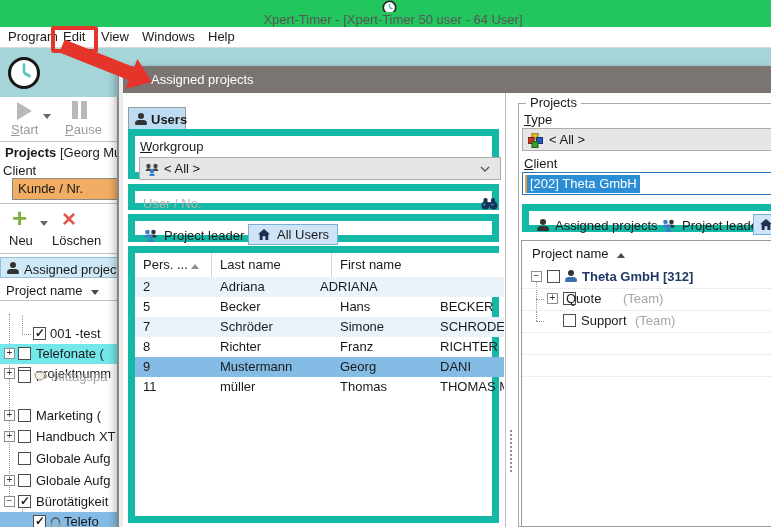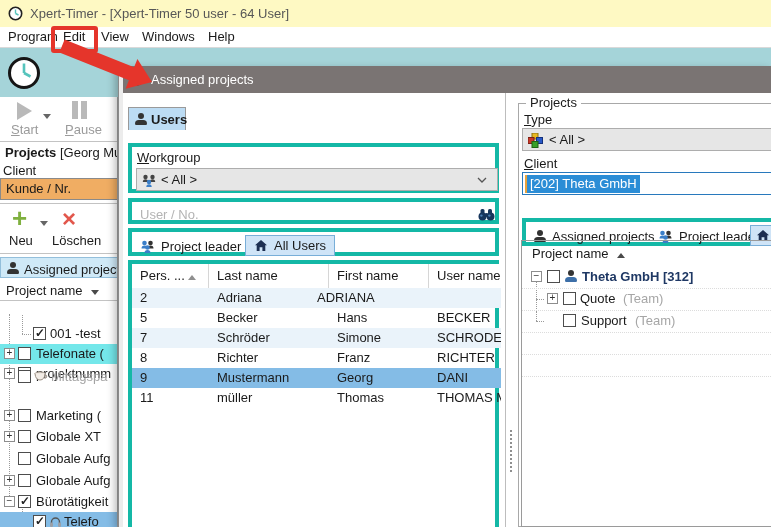--- a/index.html
+++ b/index.html
@@ -2,21 +2,21 @@
 <html><head>
 <meta charset="utf-8">
 <style>
   html,body{margin:0;padding:0;background:#fff;}
   .screen{position:relative;width:771px;height:527px;overflow:hidden;background:#fff;
     font-family:"Liberation Sans",sans-serif;font-size:13px;color:#1a1a1a;}
   .abs{position:absolute;}
   .nowrap{white-space:nowrap;}
 
   
-  .titlebar{left:0;top:0;width:771px;height:27px;background:#fef9c3;display:flex;align-items:center;padding-left:8px;color:#575757;box-sizing:border-box;}
+  .titlebar{left:0;top:0;width:771px;height:27px;background:#22c55e;display:flex;align-items:center;padding-left:8px;color:#575757;box-sizing:border-box;flex-direction:column;}
   .titlebar .txt{margin-left:7px;}
   .menubar{left:0;top:27px;width:771px;height:21px;background:#fff;}
   .menu-item{position:absolute;top:0;height:21px;line-height:20px;color:#1a1a1a;}
   .divider-top{left:0;top:47px;width:771px;height:1px;background:#d9d9d9;}
   .teal-strip{left:0;top:48px;width:771px;height:18px;background:#a5d4d9;}
   .teal-block{left:0;top:48px;width:118px;height:49px;background:#a5d4d9;}
 
   
   .leftcol{left:0;top:97px;width:118px;height:430px;background:#fff;border-right:1px solid #a5a5a5;overflow:hidden;box-sizing:border-box;}
   .play-tri{width:0;height:0;border-top:9px solid transparent;border-bottom:9px solid transparent;border-left:15px solid #b9b9b9;}
@@ -51,21 +51,21 @@
   .tri-up{display:inline-block;width:0;height:0;border-left:4px solid transparent;border-right:4px solid transparent;border-bottom:5px solid #8f8f8f;}
   .tri-up.dark{border-bottom-color:#4a4a4a;}
 
   
   .dialog{left:118px;top:66px;width:653px;height:461px;background:#fff;overflow:hidden;border-left:1px solid #8a8a8a;box-shadow:-3px 3px 8px rgba(0,0,0,.28);}
   .dlg-edge{left:0;top:0;width:4px;height:461px;background:#ececec;}
   .dlg-title{left:4px;top:0;width:649px;height:27px;background:#7a7473;color:#fff;display:flex;align-items:center;padding-left:8px;box-sizing:border-box;}
   .dlg-title .txt{margin-left:7px;}
 
   .tab-users{left:9px;top:41px;width:58px;height:23px;background:#bcdcf4;border:1px solid #9a9a9a;border-bottom:none;box-sizing:border-box;font-weight:bold;line-height:21px;}
-  .box{border:4px solid #14b8a6;box-sizing:border-box;background:#fff;margin-top:14px;}
+  .box{border:7px solid #14b8a6;box-sizing:border-box;background:#fff;}
   .drop{background:#e6e6e6;border:1px solid #adadad;box-sizing:border-box;line-height:20px;}
   .search-input{border:none;outline:none;font-family:"Liberation Sans",sans-serif;font-size:13px;color:#0c4a6e;width:330px;background:transparent;}
   .search-input::placeholder{color:#b4b4b4;}
   .toggle-on{background:#cfe4f7;border:1px solid #78aed8;box-sizing:border-box;}
   .flatbtn{display:flex;align-items:center;}
 
   
   .tbl{left:9px;top:180px;width:371px;height:277px;}
   .thead{position:absolute;left:0;top:0;width:369px;height:24px;background:#fff;border-bottom:1px solid #c4c4c4;display:flex;}
   .th{line-height:23px;padding-left:8px;box-sizing:border-box;border-right:1px solid #d6d6d6;overflow:hidden;white-space:nowrap;}
@@ -133,21 +133,21 @@
     <div class="abs pause-bars" style="left:72px;top:4px;width:15px;height:18px"></div>
     <span class="abs dis-label" style="left:11px;top:25px"><u>S</u>tart</span>
     <span class="abs dis-label" style="left:65px;top:25px"><u>P</u>ause</span>
     <div class="abs hdiv" style="left:0;top:44px;width:118px"></div>
 
     <div class="abs nowrap" style="left:5px;top:48px">
       <b>Projects</b>
       <span>[Georg Mus</span>
     </div>
     <div class="abs" style="left:3px;top:66px">Client</div>
-    <div class="abs orange-box nowrap" style="left:0;top:81px;width:134px;height:22px">Kunde / Nr.</div>
+    <div class="abs orange-box nowrap" style="left:12px;top:81px;width:134px;height:22px">Kunde / Nr.</div>
     <div class="abs hdiv" style="left:0;top:106px;width:118px"></div>
 
     <span class="abs plus-glyph" style="left:12px;top:110px">+</span>
     <div class="abs caret-down" style="left:40px;top:124px"></div>
     <span class="abs x-glyph" style="left:62px;top:111px">×</span>
     <span class="abs" style="left:9px;top:136px">Neu</span>
     <span class="abs" style="left:52px;top:136px">Löschen</span>
     <div class="abs hdiv" style="left:0;top:156px;width:118px"></div>
 
     <div class="abs assigned-item" style="left:0;top:160px;width:118px;height:21px">
@@ -191,21 +191,21 @@
       <span class="lbl gray-txt" style="left:51px">Mittagspa</span>
     </div>
     <div class="trow" style="top:309px">
       <span class="exp plus" style="left:4px;top:4px"></span>
       <span class="cb" style="left:18px;top:3px"></span>
       <span class="lbl" style="left:36px">Marketing  (</span>
     </div>
     <div class="trow" style="top:330px">
       <span class="exp plus" style="left:4px;top:4px"></span>
       <span class="cb" style="left:18px;top:3px"></span>
-      <span class="lbl" style="left:36px">Globale XT</span>
+      <span class="lbl" style="left:36px">Handbuch XT</span>
     </div>
     <div class="trow" style="top:352px">
       <span class="cb" style="left:18px;top:3px"></span>
       <span class="lbl" style="left:36px">Globale Aufg</span>
     </div>
     <div class="trow" style="top:374px">
       <span class="exp plus" style="left:4px;top:4px"></span>
       <span class="cb" style="left:18px;top:3px"></span>
       <span class="lbl" style="left:36px">Globale Aufg</span>
     </div>
@@ -288,21 +288,20 @@
           </svg>
         <span style="margin-left:6px">All Users</span>
       </div>
     </div>
 
     <div class="abs tbl box">
       <div class="thead">
         <div class="th c0"><span>Pers. ...</span> <span class="tri-up"></span></div>
         <div class="th c1"><span>Last name</span></div>
         <div class="th c2"><span>First name</span></div>
-        <div class="th c3"><span>User name</span></div>
       </div>
       <div class="tr r-alt" style="top:24px">
         <div class="td c0">2</div>
         <div class="td c2">Adriana</div>
         <div class="td c3">ADRIANA</div>
       </div>
       <div class="tr" style="top:44px">
         <div class="td c0">5</div>
         <div class="td c1">Becker</div>
         <div class="td c2">Hans</div>
@@ -391,21 +390,21 @@
 
       <div class="rrow" style="top:25px">
         <span class="exp minus" style="left:9px;top:5px"></span>
         <span class="cb" style="left:25px;top:4px"></span>
         <span class="p-icon" style="left:43px;top:4px;--b:#3d6fa8"></span>
         <span class="lbl bold-navy" style="left:60px">Theta GmbH [312]</span>
       </div>
       <div class="rrow" style="top:47px">
         <span class="exp plus" style="left:25px;top:5px"></span>
         <span class="cb" style="left:41px;top:4px"></span>
-        <span class="lbl" style="left:58px">Quote</span>
+        <span class="lbl" style="left:44px">Quote</span>
         <span class="lbl team" style="left:101px">(Team)</span>
       </div>
       <div class="rrow" style="top:69px">
         <span class="cb" style="left:41px;top:4px"></span>
         <span class="lbl" style="left:59px">Support</span>
         <span class="lbl team" style="left:113px">(Team)</span>
       </div>
       <div class="rrow" style="top:91px"></div>
       <div class="rrow" style="top:113px"></div>
     </div>

